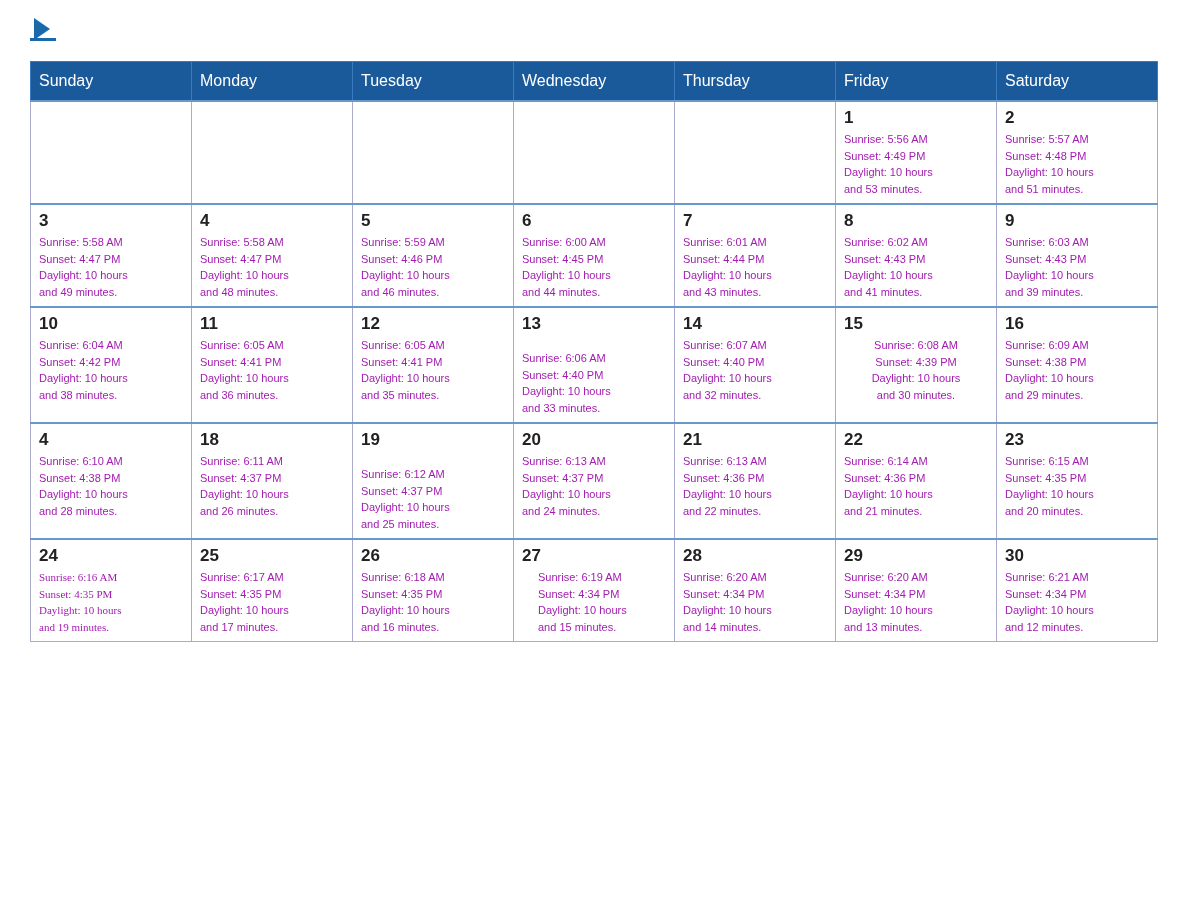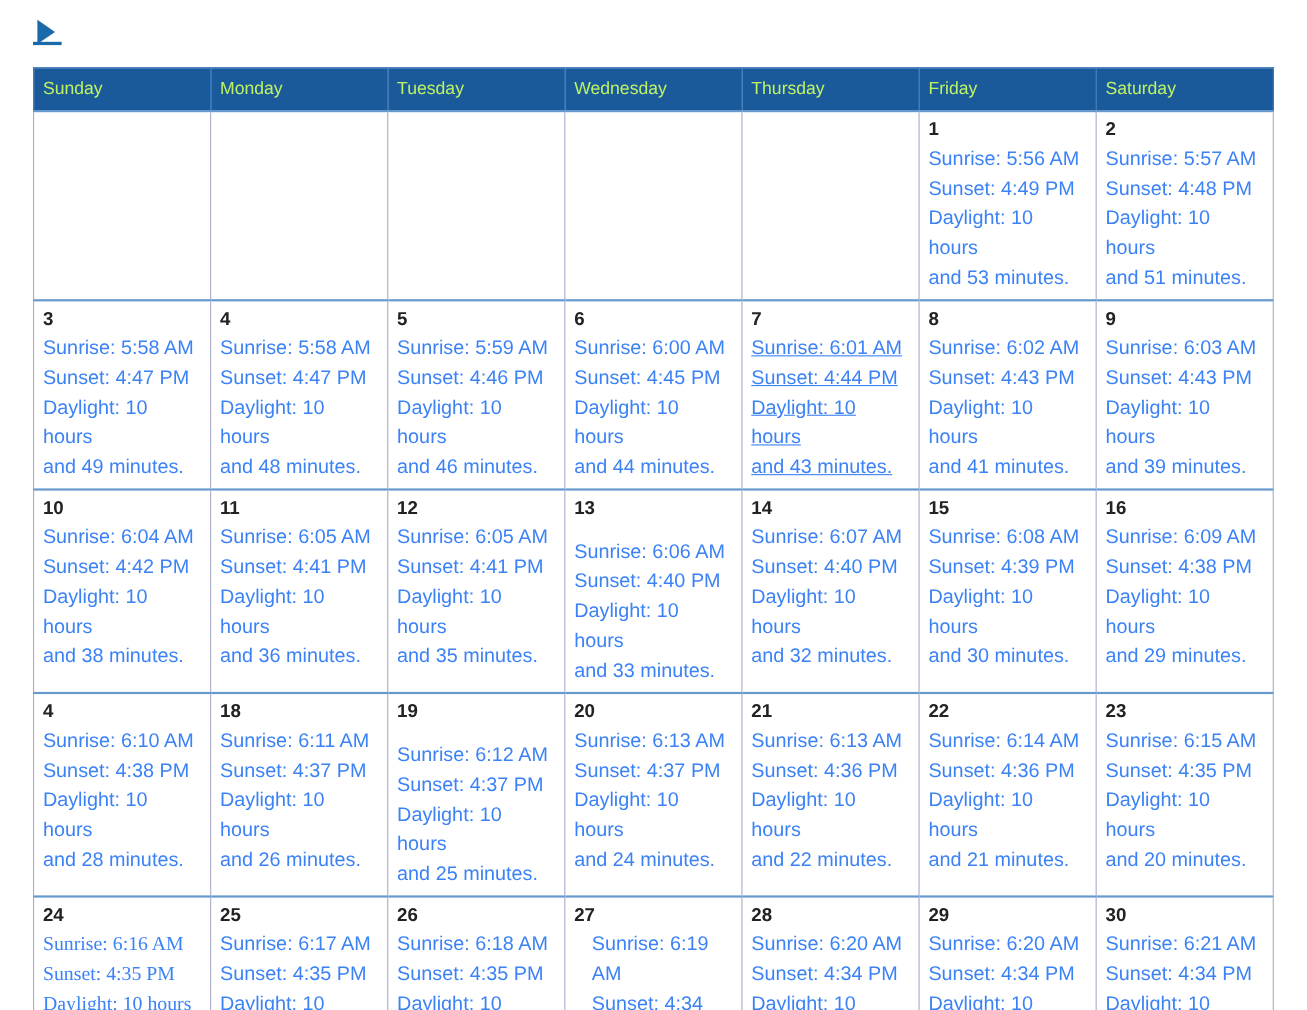--- a/index.html
+++ b/index.html
@@ -34,21 +34,21 @@
       color: #444;
       margin-top: 5px;
     }
     .calendar {
       width: 100%;
       border-collapse: collapse;
       border: 1px solid #555;
     }
     .calendar th {
       background: #1a5a9a;
-      color: #bef264;
+      color: #ffffff;
       padding: 10px 8px;
       font-size: 16px;
       font-weight: normal;
       text-align: left;
       border: 1px solid #3a7abf;
     }
     .calendar td {
       vertical-align: top;
       padding: 6px 8px;
       border: 1px solid #aac;
@@ -59,23 +59,23 @@
       background: #fff;
     }
     .day-number {
       font-size: 17px;
       font-weight: bold;
       color: #222;
       display: block;
       margin-bottom: 3px;
     }
     .day-info {
-      font-size: 18px;
+      font-size: 11px;
       line-height: 1.5;
-      color: #3b82f6;
+      color: #a21caf;
     }
     .calendar tr td {
       border-top: 2px solid #6699cc;
     }
     .empty-cell {
       background: #f8f8f8;
     }
     .general-text {
       font-size: 23px;
       font-weight: bold;
@@ -186,21 +186,21 @@
         </td>
         <td>
           <span class="day-number">6</span>
           <div class="day-info" style="white-space: pre-line;">Sunrise: 6:00 AM
 Sunset: 4:45 PM
 Daylight: 10 hours
 and 44 minutes.</div>
         </td>
         <td>
           <span class="day-number">7</span>
-          <div class="day-info" style="white-space: pre-line; text-decoration: underline;">Sunrise: 6:01 AM
+          <div class="day-info" style="white-space: pre-line;">Sunrise: 6:01 AM
 Sunset: 4:44 PM
 Daylight: 10 hours
 and 43 minutes.</div>
         </td>
         <td>
           <span class="day-number">8</span>
           <div class="day-info" style="white-space: pre-line;">Sunrise: 6:02 AM
 Sunset: 4:43 PM
 Daylight: 10 hours
 and 41 minutes.</div>
@@ -244,21 +244,21 @@
         </td>
         <td>
           <span class="day-number">14</span>
           <div class="day-info" style="white-space: pre-line;">Sunrise: 6:07 AM
 Sunset: 4:40 PM
 Daylight: 10 hours
 and 32 minutes.</div>
         </td>
         <td>
           <span class="day-number">15</span>
-          <div class="day-info" style="white-space: pre-line;">Sunrise: 6:08 AM
+          <div class="day-info" style="white-space: pre-line; text-align: center;">Sunrise: 6:08 AM
 Sunset: 4:39 PM
 Daylight: 10 hours
 and 30 minutes.</div>
         </td>
         <td>
           <span class="day-number">16</span>
           <div class="day-info" style="white-space: pre-line;">Sunrise: 6:09 AM
 Sunset: 4:38 PM
 Daylight: 10 hours
 and 29 minutes.</div>

